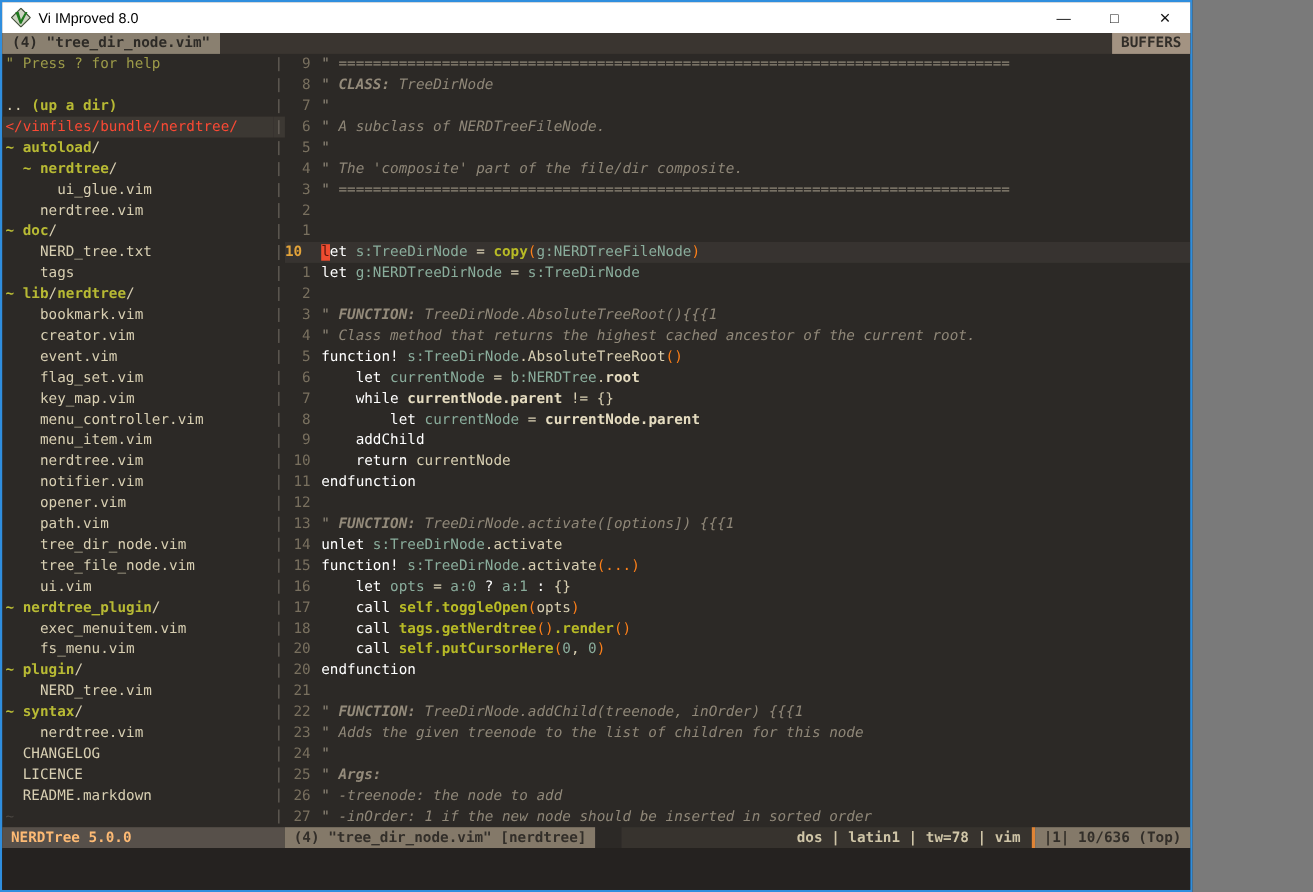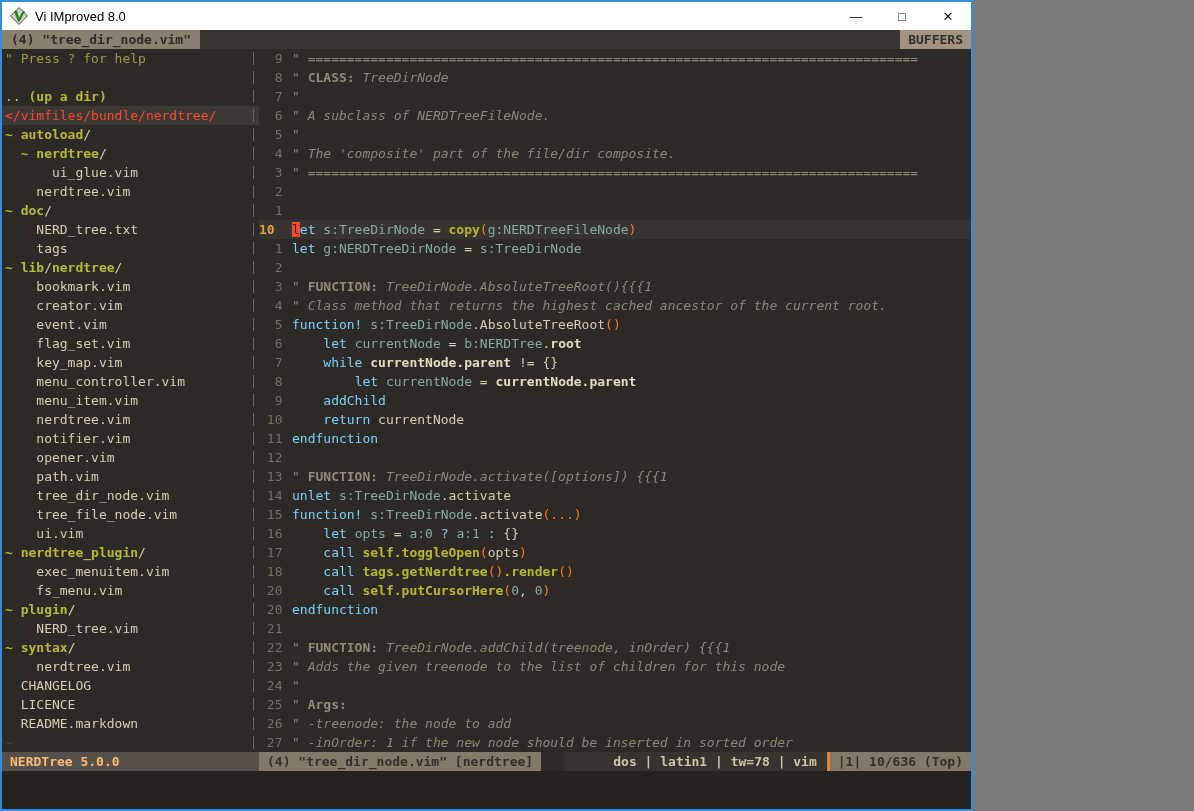--- a/index.html
+++ b/index.html
@@ -1,16 +1,16 @@
 <!DOCTYPE html>
 <html><head>
 <meta charset="utf-8">
 <style>
   html,body{margin:0;padding:0;background:#7a7a7a;}
-  .window{width:973px;height:811px;box-sizing:border-box;border:2px solid #2f8ede;
+  .window{width:1084px;height:811px;box-sizing:border-box;border:2px solid #2f8ede;
     display:flex;flex-direction:column;background:#2c2926;
     font-family:"DejaVu Sans Mono",monospace;}
   
   .titlebar{flex:0 0 28px;background:#ffffff;display:flex;align-items:center;
     padding-left:8px;font-family:"Liberation Sans",sans-serif;font-size:13px;color:#000;}
   .vim-icon{width:18px;height:18px;margin-right:7px;flex:0 0 18px;}
   .win-title{flex:0 1 auto;}
   .controls{margin-left:auto;display:flex;height:100%;}
   .ctrl{width:46px;height:100%;display:flex;align-items:center;justify-content:center;
     font-size:13px;color:#111;cursor:default;}
@@ -30,22 +30,22 @@
     background-position:0 3px;}
   .sep-hl{position:absolute;left:0;right:0;top:57px;height:19px;background:#3c3833;}
   .editor{flex:1;overflow:hidden;}
   .erow{display:flex;height:19px;line-height:19px;font-size:13px;}
   .erow.cursorline{background:#373330;}
   .num{width:33px;flex:0 0 33px;white-space:pre;color:#79705f;}
   .num.curn{color:#e2a33a;font-weight:bold;}
   .codeln{white-space:pre;flex:1;}
   
   .tk-cm{color:#8f8778;font-style:italic;}
-  .tk-cmb{color:#948b7b;font-weight:bold;}
-  .tk-kw{color:#7dd3fc;}
+  .tk-cmb{color:#948b7b;font-style:italic;font-weight:bold;}
+  .tk-kw{color:#ffffff;}
   .tk-id{color:#8aad9c;}
   .tk-fn{color:#b8bb26;font-weight:bold;}
   .tk-br{color:#fe8019;}
   .tk-tx{color:#d8cfb2;}
   .tk-txb{color:#e5dcc0;font-weight:bold;}
   .tk-num{color:#8aad9c;}
   .tk-cur{background:#ef4c30;color:#5a150b;}
   .tk-dir{color:#b8ba34;font-weight:bold;}
   .tk-file{color:#d8cfb2;}
   .tk-help{color:#9d9b49;}

